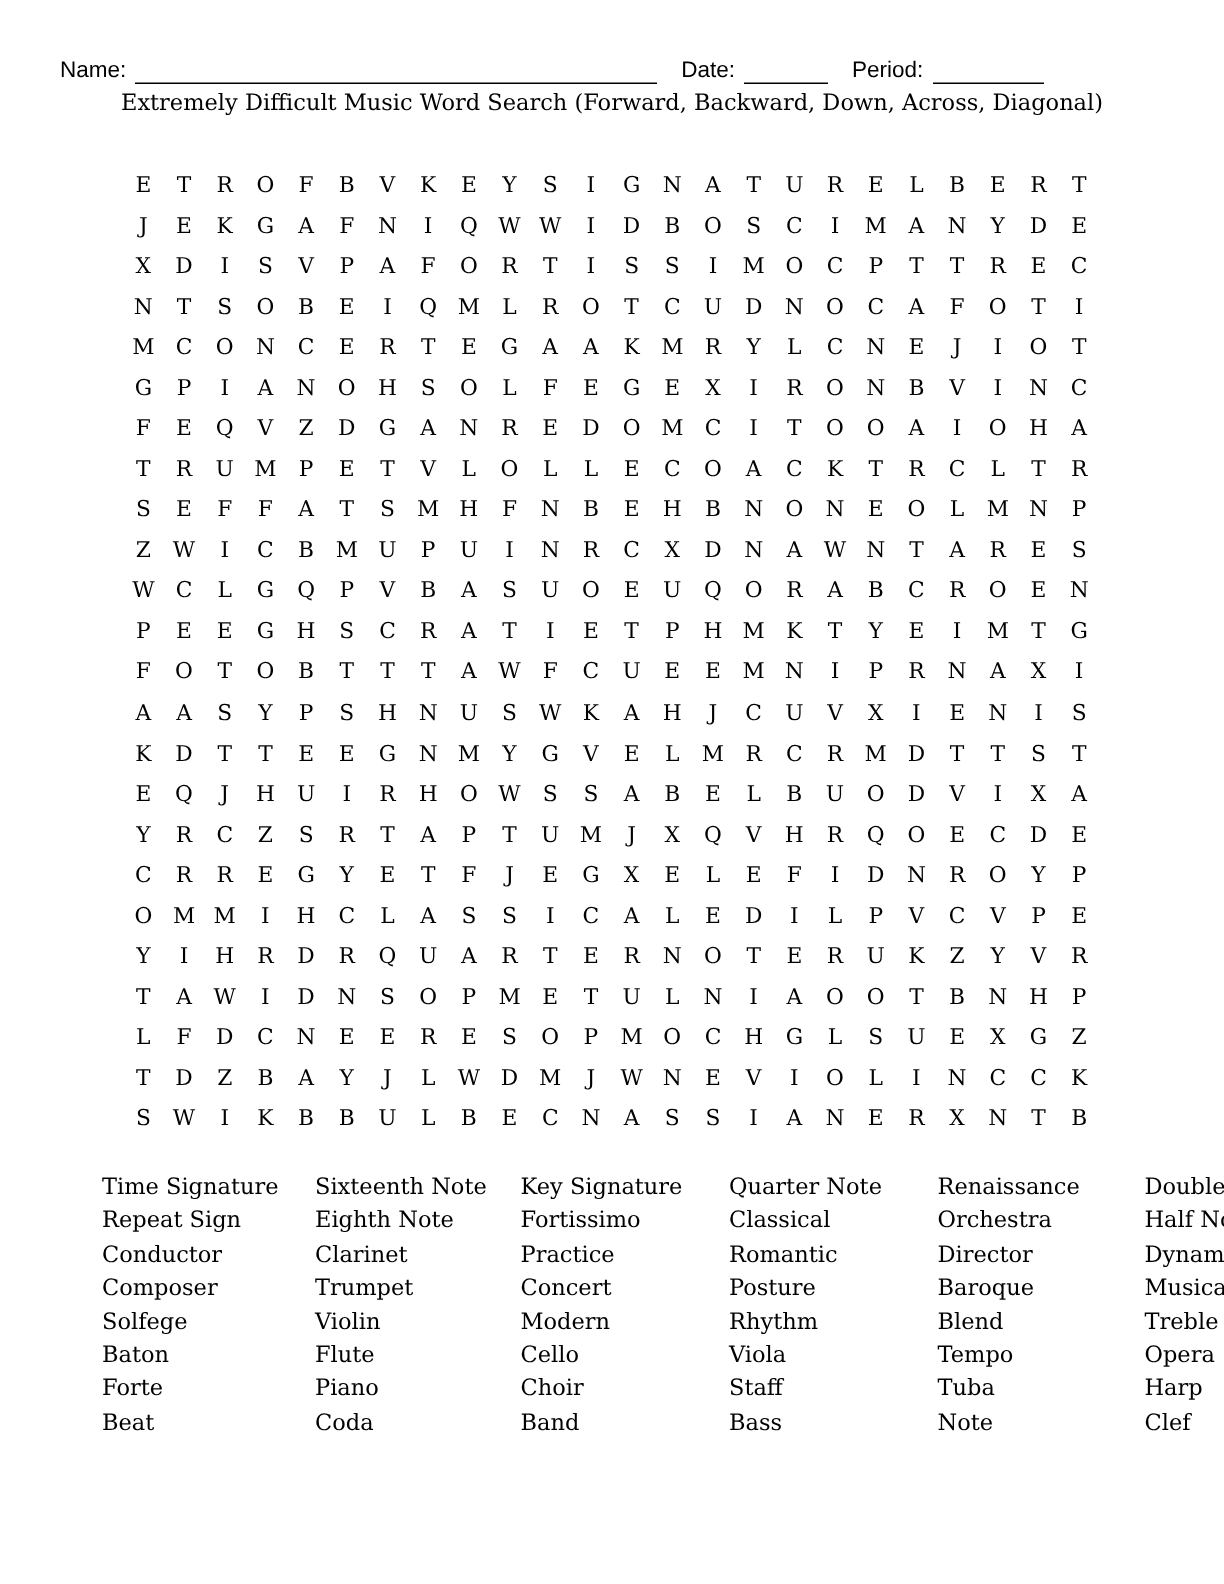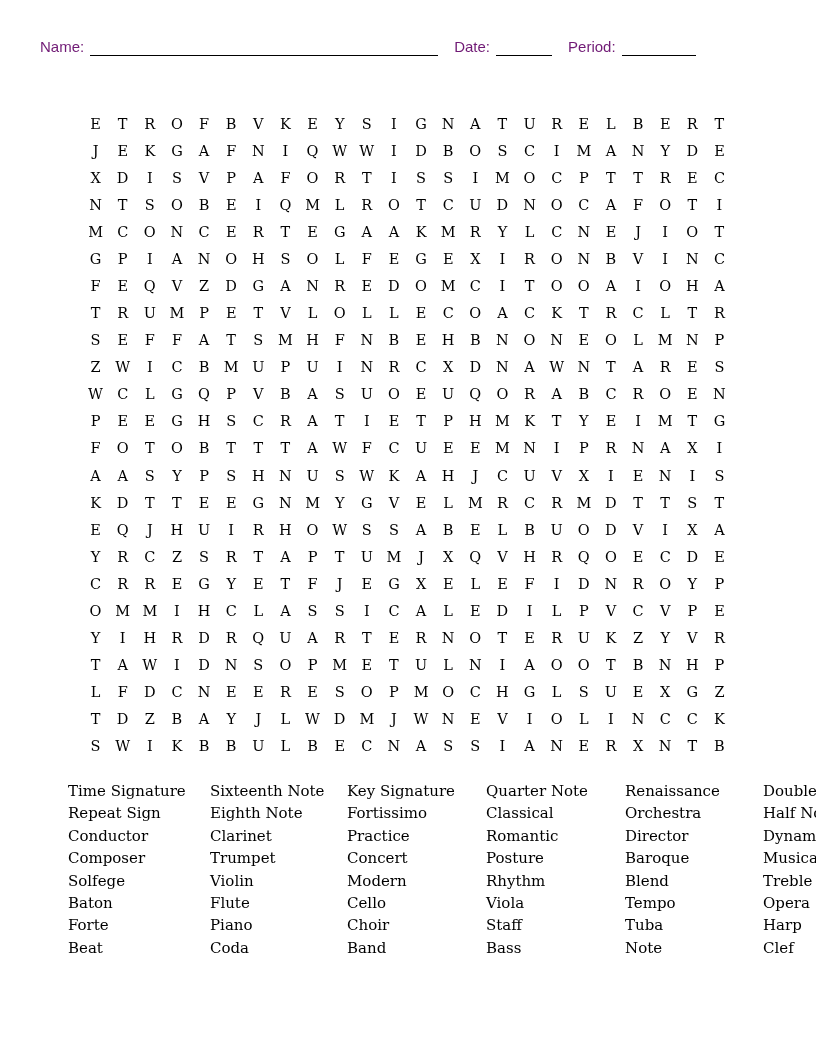--- a/index.html
+++ b/index.html
@@ -18,21 +18,21 @@
 
   
   .header {
     position: absolute;
     left: 40px;
     top: 2px;
     display: flex;
     align-items: flex-end;
     font-family: "Liberation Sans", sans-serif;
     font-size: 15px;
-    color: #701a75;
+    color: #000000;
     line-height: 18px;
   }
   .blank {
     display: inline-block;
     height: 15px;
     border-bottom: 1.6px solid #000;
   }
   .name-blank   { width: 348px; margin-left: 6px; }
   .date-label   { margin-left: 16px; margin-top: 36px; }
   .date-blank   { width: 56px;  margin-left: 6px; }
@@ -97,20 +97,21 @@
 
   <div class="header">
     <span class="h-label">Name:</span>
     <span class="blank name-blank"></span>
     <span class="h-label date-label">Date:</span>
     <span class="blank date-blank"></span>
     <span class="h-label period-label">Period:</span>
     <span class="blank period-blank"></span>
   </div>
 
+  <div class="title">Extremely Difficult Music Word Search (Forward, Backward, Down, Across, Diagonal)</div>
 
   <div class="grid" id="grid">
       <span class="cell">E</span>
       <span class="cell">T</span>
       <span class="cell">R</span>
       <span class="cell">O</span>
       <span class="cell">F</span>
       <span class="cell">B</span>
       <span class="cell">V</span>
       <span class="cell">K</span>

